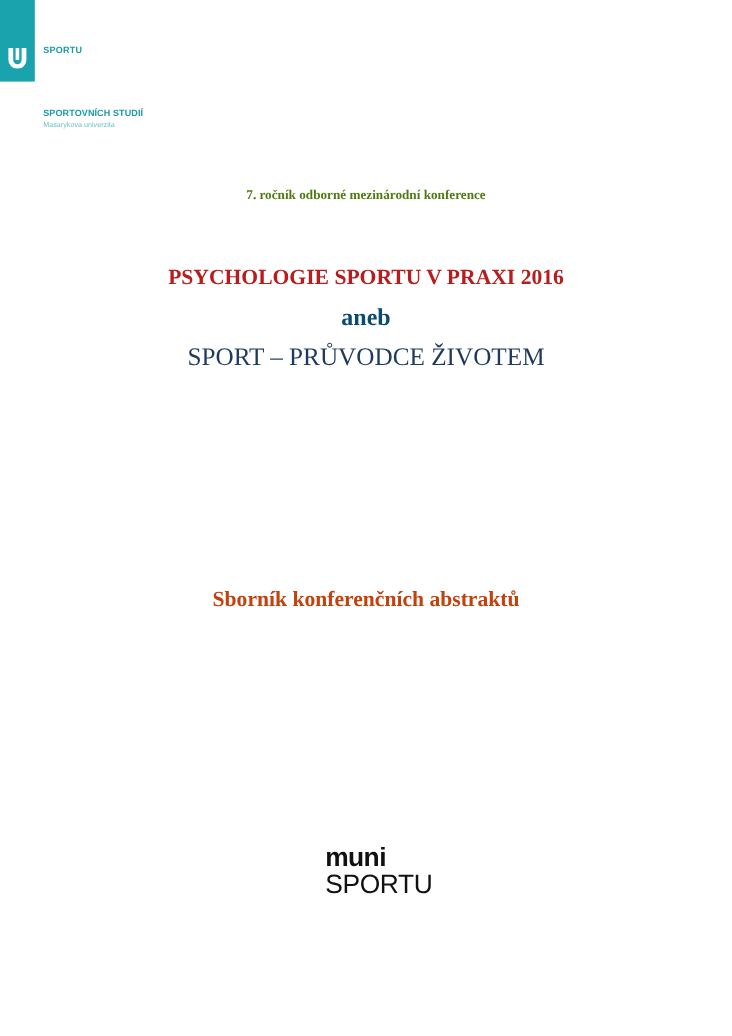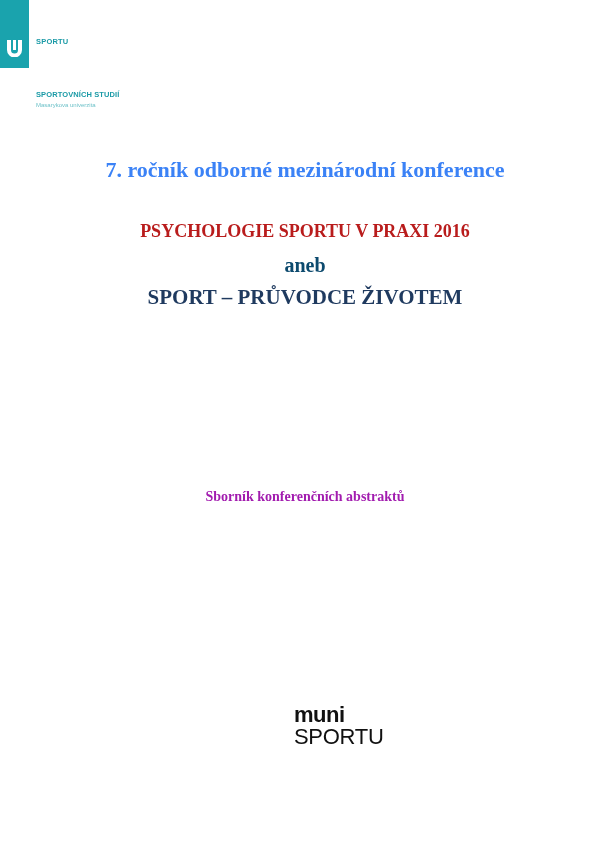--- a/index.html
+++ b/index.html
@@ -59,56 +59,55 @@
     }
     .center-line {
       position: absolute;
       left: 0;
       width: 610px;
       text-align: center;
       white-space: nowrap;
     }
     .edition {
       top: 157px;
-      font-size: 22px;
+      font-size: 11px;
       font-weight: bold;
-      color: #3b82f6;
+      color: #4d7c0f;
     }
     .title {
       top: 221px;
       font-size: 18px;
       font-weight: bold;
       color: #b91c1c;
     }
     .connector {
       top: 254px;
       font-size: 20px;
       font-weight: bold;
       color: #0c4a6e;
     }
     .subtitle {
       top: 285px;
       font-size: 21px;
-      font-weight: bold;
+      font-weight: normal;
       color: #1f3a5f;
     }
     .collection {
       top: 489px;
-      font-size: 14px;
+      font-size: 18px;
       font-weight: bold;
-      color: #a21caf;
+      color: #c2410c;
     }
     .publisher {
       position: absolute;
       left: 271px;
       top: 704px;
       font-family: "Liberation Sans", sans-serif;
       color: #111111;
       line-height: 1;
-      margin-left: 23px;
     }
     .publisher-top {
       display: block;
       font-size: 22px;
       font-weight: bold;
       letter-spacing: -0.5px;
       height: 22px;
     }
     .publisher-bottom {
       display: block;

